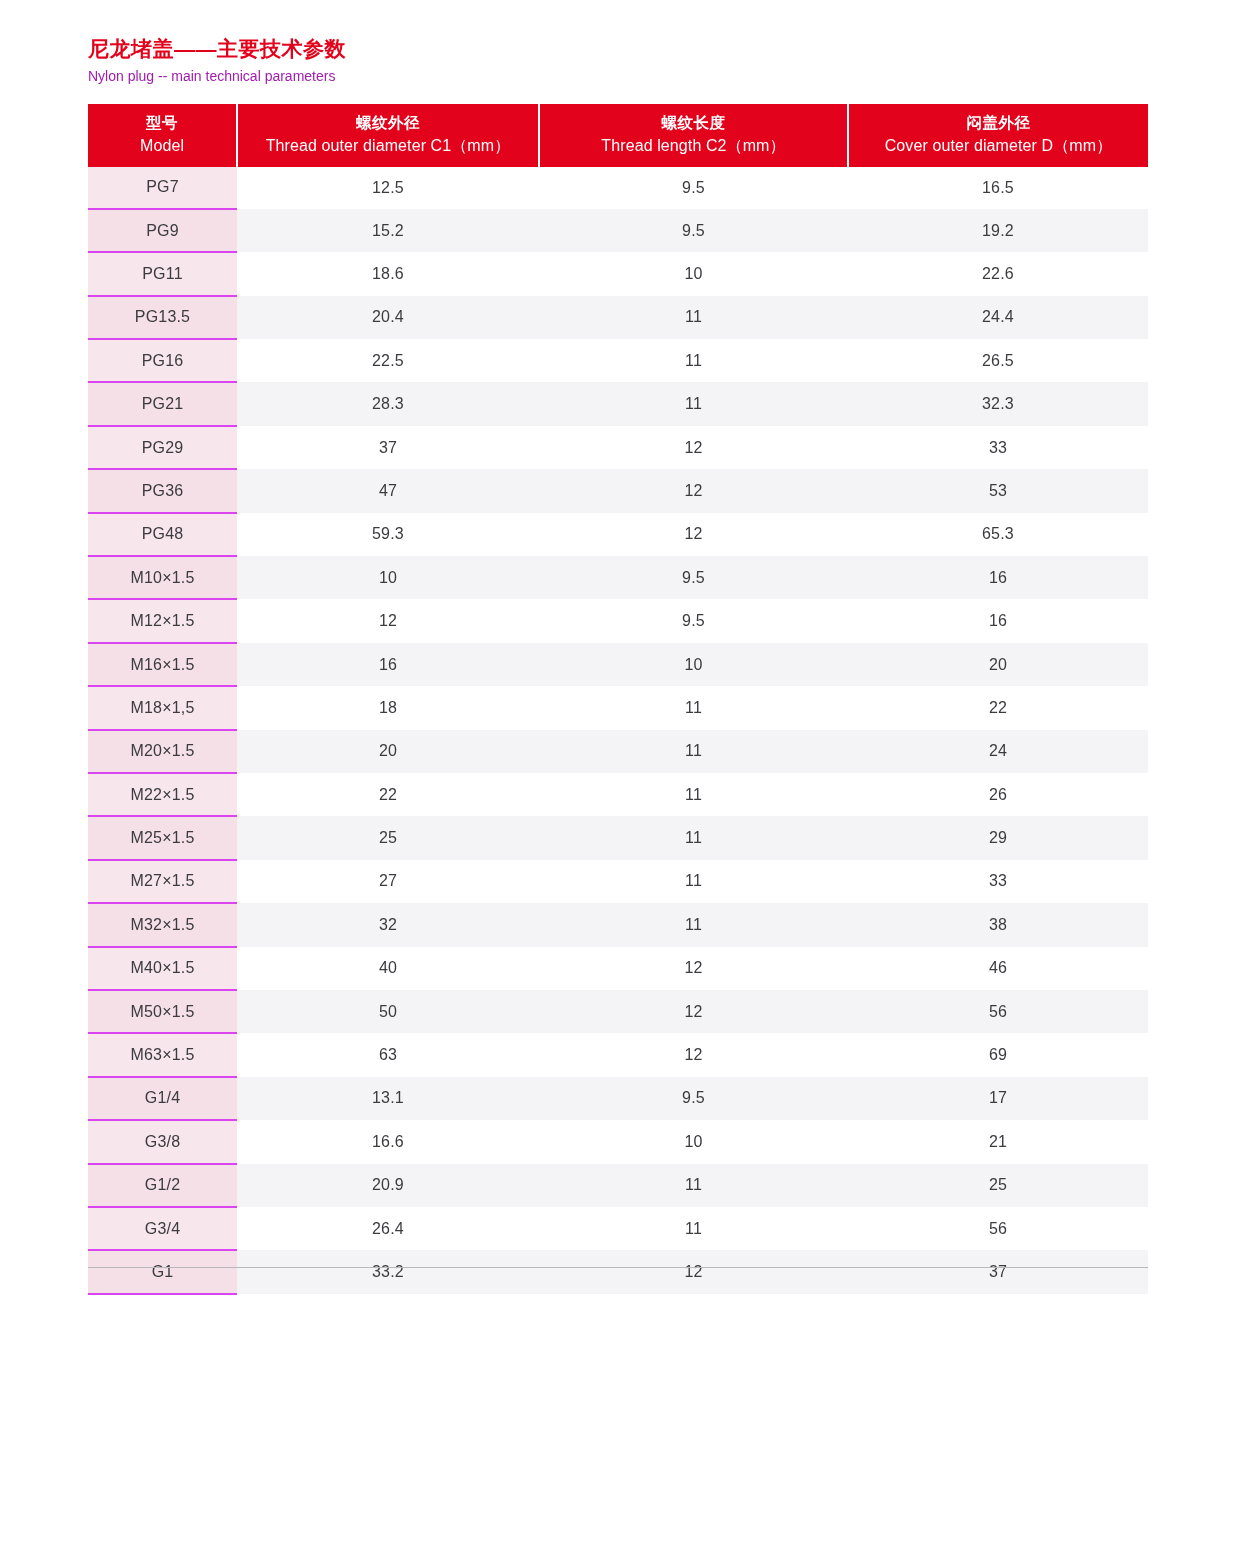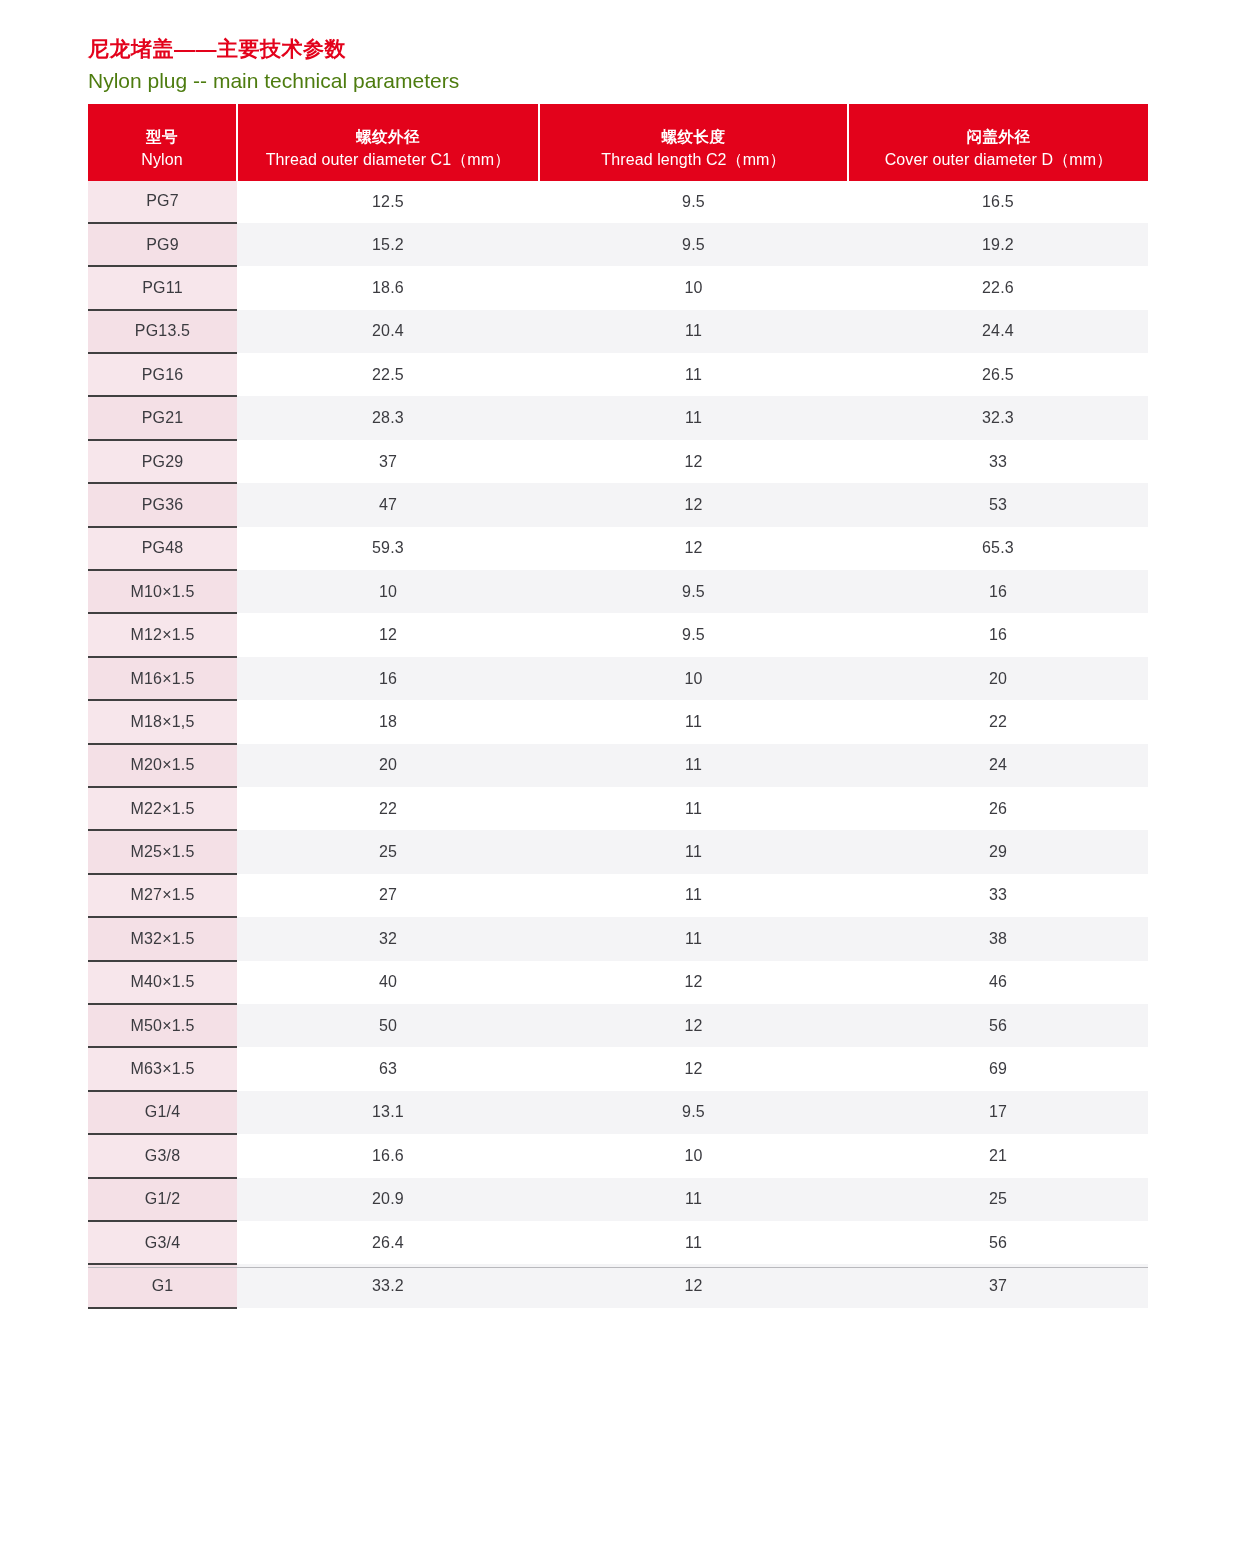--- a/index.html
+++ b/index.html
@@ -29,23 +29,23 @@
   }
   .title-cn {
     font-size: 21px;
     font-weight: bold;
     color: #e3021b;
     line-height: 1.25;
     letter-spacing: 0.5px;
     white-space: nowrap;
   }
   .title-en {
-    font-size: 21px;
+    font-size: 14px;
     font-weight: normal;
-    color: #4d7c0f;
+    color: #a21caf;
     line-height: 1.3;
     margin-top: 5px;
     white-space: nowrap;
   }
 
   
   .table-wrap {
     position: absolute;
     left: 88px;
     top: 104px;
@@ -58,21 +58,21 @@
   }
   table.spec col.c-model   { width: 149px; }
   table.spec col.c-c1      { width: 302px; }
   table.spec col.c-c2      { width: 309px; }
   table.spec col.c-d       { width: 300px; }
 
   
   thead th {
     background: #e3021b;
     color: #ffffff;
-    padding: 23px 4px 10px 4px;
+    padding: 9px 4px 10px 4px;
     text-align: center;
     font-weight: normal;
     vertical-align: middle;
     border-right: 2px solid #ffffff;
     line-height: 1.35;
   }
   thead th:last-child { border-right: none; margin-left: 40px; }
   .th-cn {
     font-size: 15.5px;
     font-weight: bold;
@@ -91,21 +91,21 @@
     text-align: center;
     font-size: 16px;
     color: #3b3b40;
     height: 41.4px;
     padding: 0 4px;
     vertical-align: middle;
     letter-spacing: 0.2px;
   }
   tbody tr td.model {
     background: #f6e4e9;
-    border-bottom: 2px solid #404040;
+    border-bottom: 2px solid #d946ef;
     color: #3b3b40;
   }
   tbody tr:nth-child(odd) td.model  { background: #f7e6eb; }
   tbody tr:nth-child(even) td.model { background: #f4e0e6; }
 
   tbody tr:nth-child(odd)  td.val { background: #ffffff; }
   tbody tr:nth-child(even) td.val { background: #f4f4f6; }
 
   tbody tr:last-child td.val { border-bottom: none; }
 
@@ -133,21 +133,21 @@
       <colgroup>
         <col class="c-model">
         <col class="c-c1">
         <col class="c-c2">
         <col class="c-d">
       </colgroup>
       <thead>
         <tr>
           <th>
             <span class="th-cn">型号</span>
-            <span class="th-en">Nylon</span>
+            <span class="th-en">Model</span>
           </th>
           <th>
             <span class="th-cn">螺纹外径</span>
             <span class="th-en">Thread outer diameter C1（mm）</span>
           </th>
           <th>
             <span class="th-cn">螺纹长度</span>
             <span class="th-en">Thread length C2（mm）</span>
           </th>
           <th>

